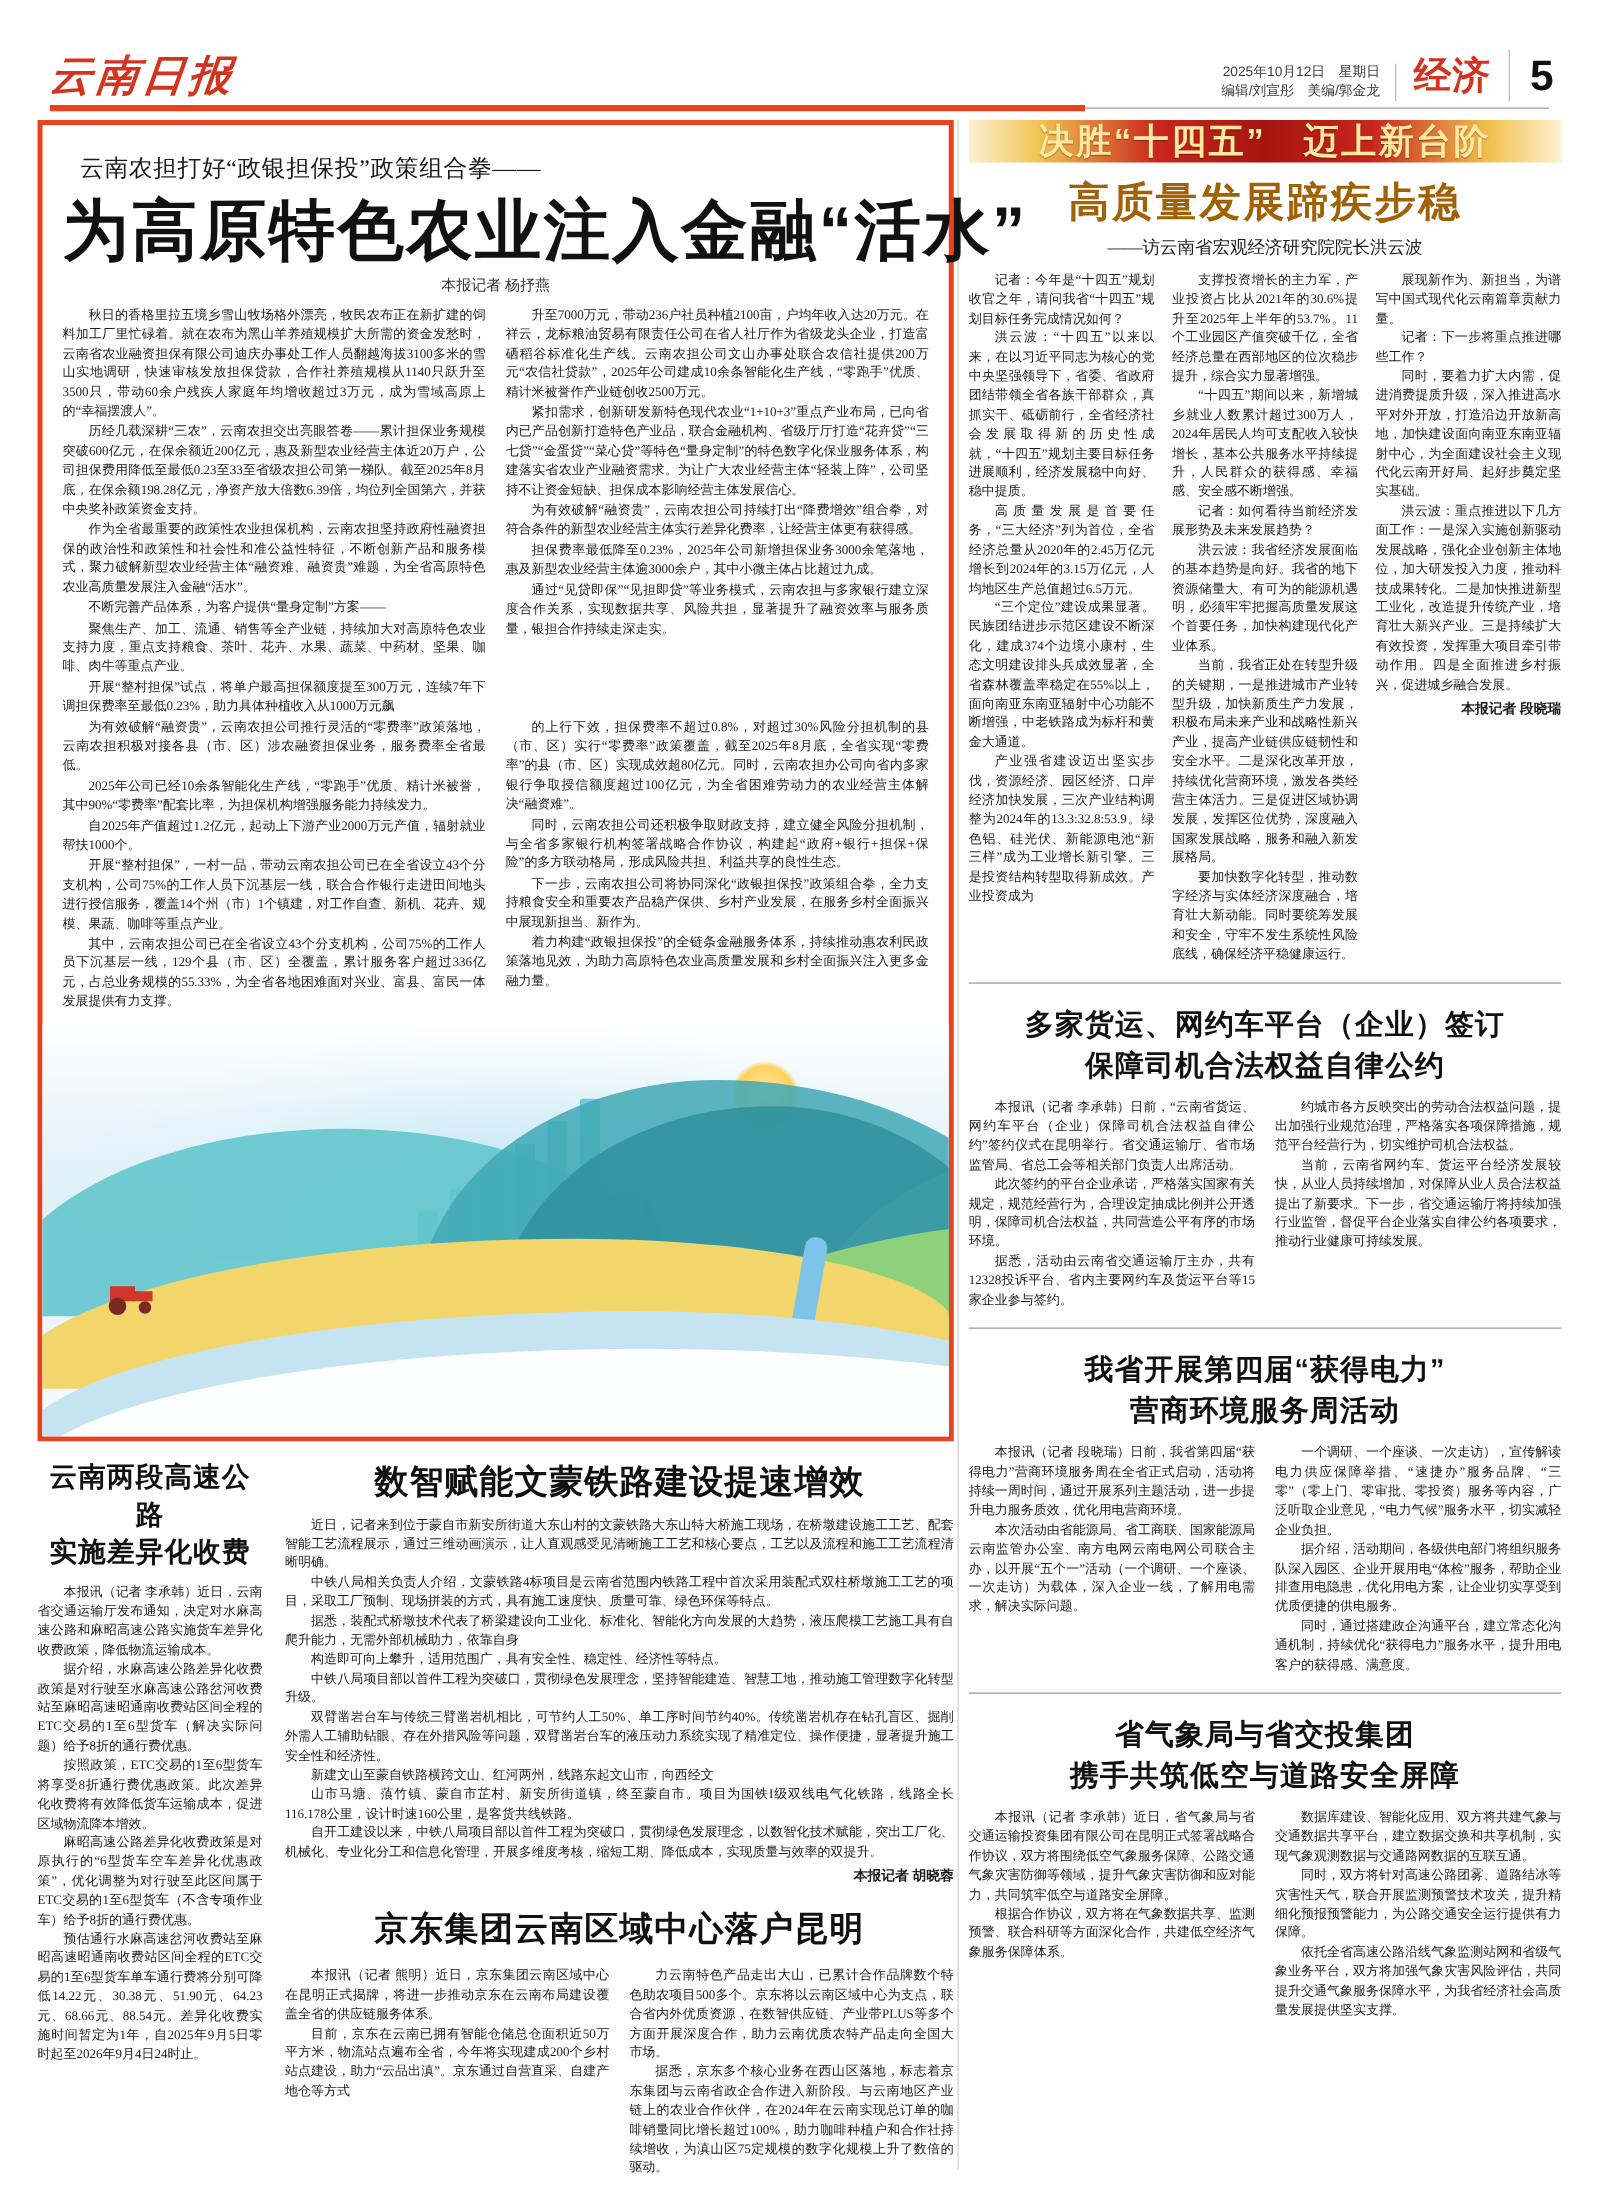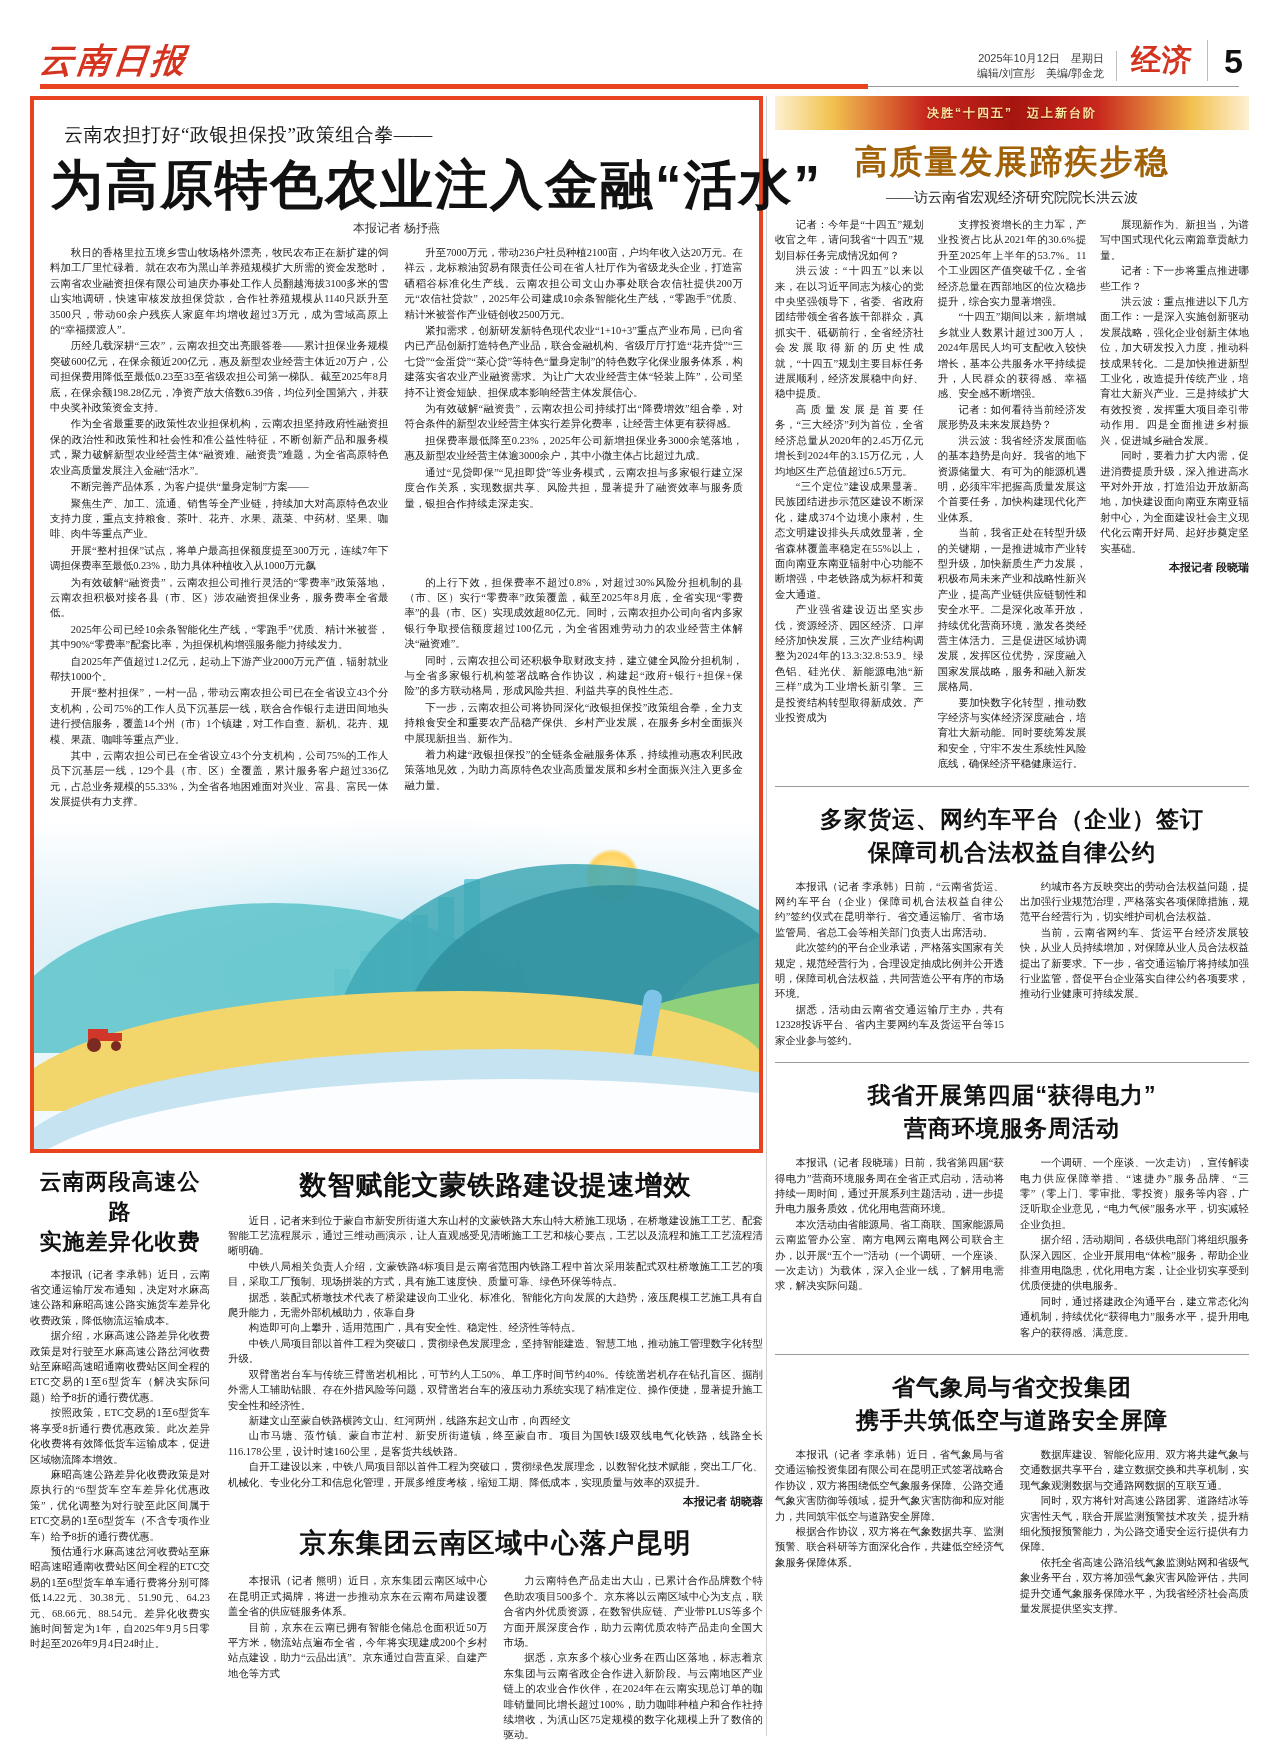--- a/index.html
+++ b/index.html
@@ -165,21 +165,21 @@
     text-align:center; letter-spacing:1px; color:#111;
   }
 
   
   .banner {
     position:relative; height:34px; margin-bottom:10px;
     background: linear-gradient(90deg,#fdf0d2 0%, #f2c250 12%, #c8261d 32%, #a5150f 50%, #c8261d 68%, #f2c250 88%, #fdf0d2 100%);
     display:flex; align-items:center; justify-content:center;
   }
   .banner span {
-    font-family:"Liberation Sans", sans-serif; font-weight:700; font-size:12px; color:#ffe9a0;
+    font-family:"Liberation Sans", sans-serif; font-weight:700; font-size:28px; color:#ffe9a0;
     letter-spacing:2px; text-shadow: 0 1px 1px rgba(0,0,0,.35);
   }
   .r-h1 {
     font-family:"Liberation Sans", sans-serif; font-weight:700; font-size:33px;
     text-align:center; letter-spacing:2px; color:#a16207;
   }
   .r-sub { text-align:center; font-size:14px; margin-top:4px; color:#1a1a1a; }
   .r-h2 {
     font-family:"Liberation Sans", sans-serif; font-weight:700; font-size:23px; line-height:33px;
     text-align:center; letter-spacing:1px; color:#111;
@@ -357,22 +357,22 @@
         <p>支撑投资增长的主力军，产业投资占比从2021年的30.6%提升至2025年上半年的53.7%。11个工业园区产值突破千亿，全省经济总量在西部地区的位次稳步提升，综合实力显著增强。</p>
         <p>“十四五”期间以来，新增城乡就业人数累计超过300万人，2024年居民人均可支配收入较快增长，基本公共服务水平持续提升，人民群众的获得感、幸福感、安全感不断增强。</p>
         <p>记者：如何看待当前经济发展形势及未来发展趋势？</p>
         <p>洪云波：我省经济发展面临的基本趋势是向好。我省的地下资源储量大、有可为的能源机遇明，必须牢牢把握高质量发展这个首要任务，加快构建现代化产业体系。</p>
         <p>当前，我省正处在转型升级的关键期，一是推进城市产业转型升级，加快新质生产力发展，积极布局未来产业和战略性新兴产业，提高产业链供应链韧性和安全水平。二是深化改革开放，持续优化营商环境，激发各类经营主体活力。三是促进区域协调发展，发挥区位优势，深度融入国家发展战略，服务和融入新发展格局。</p>
         <p>要加快数字化转型，推动数字经济与实体经济深度融合，培育壮大新动能。同时要统筹发展和安全，守牢不发生系统性风险底线，确保经济平稳健康运行。</p>
       </div>
       <div>
         <p>展现新作为、新担当，为谱写中国式现代化云南篇章贡献力量。</p>
         <p>记者：下一步将重点推进哪些工作？</p>
+        <p>同时，要着力扩大内需，促进消费提质升级，深入推进高水平对外开放，打造沿边开放新高地，加快建设面向南亚东南亚辐射中心，为全面建设社会主义现代化云南开好局、起好步奠定坚实基础。</p>
         <p>洪云波：重点推进以下几方面工作：一是深入实施创新驱动发展战略，强化企业创新主体地位，加大研发投入力度，推动科技成果转化。二是加快推进新型工业化，改造提升传统产业，培育壮大新兴产业。三是持续扩大有效投资，发挥重大项目牵引带动作用。四是全面推进乡村振兴，促进城乡融合发展。</p>
-        <p>同时，要着力扩大内需，促进消费提质升级，深入推进高水平对外开放，打造沿边开放新高地，加快建设面向南亚东南亚辐射中心，为全面建设社会主义现代化云南开好局、起好步奠定坚实基础。</p>
         <div class="sig">本报记者 段晓瑞</div>
       </div>
     </div>
 
     <div class="mini-rule"></div>
 
     <div>
       <div class="r-h2">多家货运、网约车平台（企业）签订</div>
       <div class="r-h2">保障司机合法权益自律公约</div>
       <div class="r-cols2">

